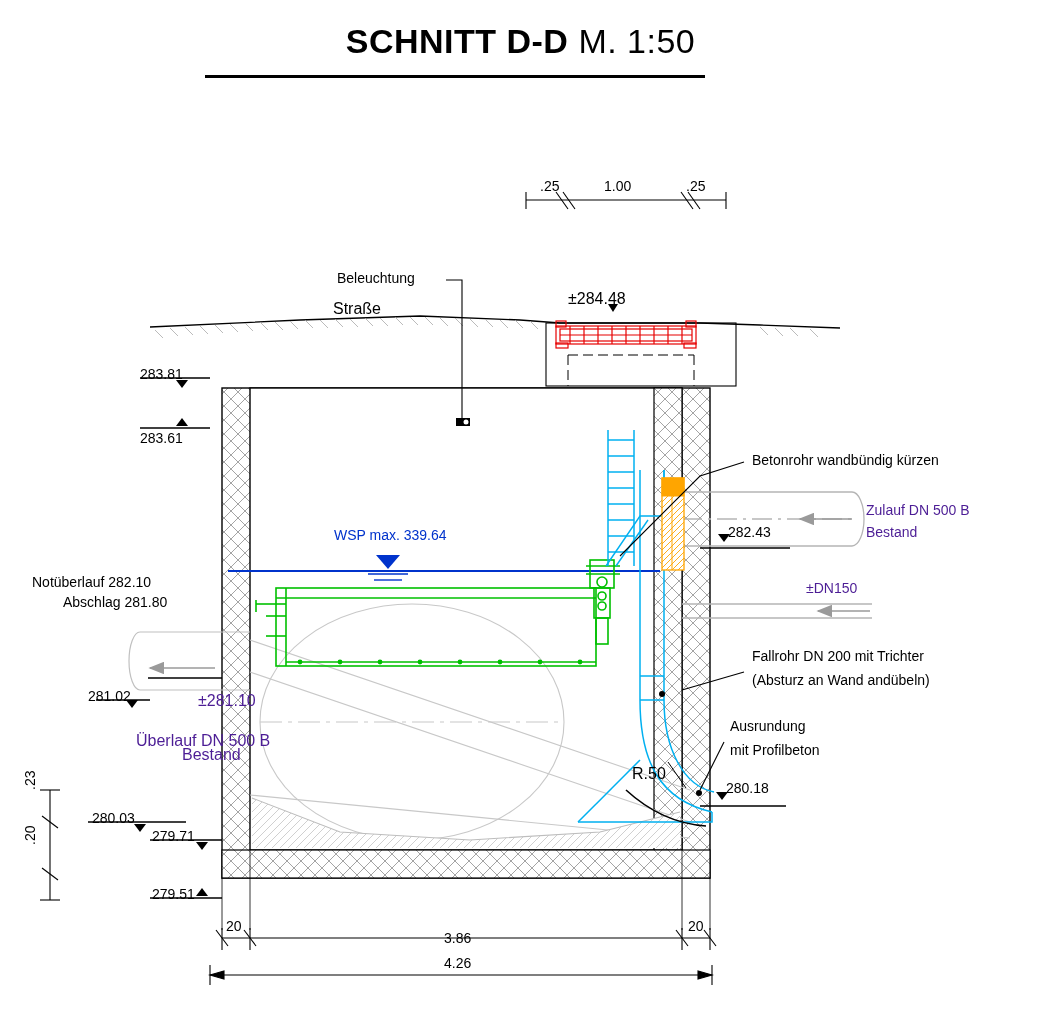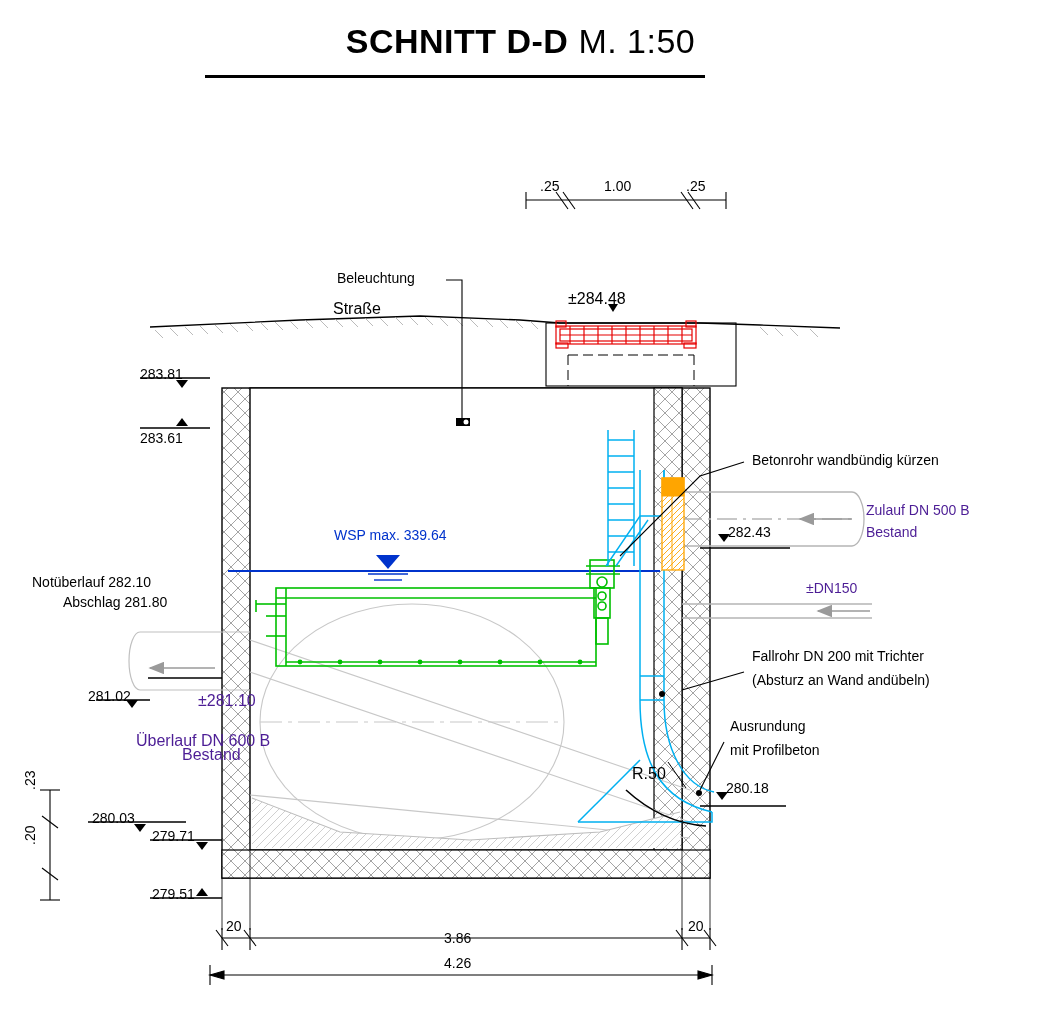--- a/index.html
+++ b/index.html
@@ -345,21 +345,21 @@
   <div class="abs lbl" style="left:752px;top:648px;">Fallrohr DN 200 mit Trichter</div>
   <div class="abs lbl" style="left:752px;top:672px;">(Absturz an Wand andübeln)</div>
 
   <div class="abs lbl" style="left:730px;top:718px;">Ausrundung</div>
   <div class="abs lbl" style="left:730px;top:742px;">mit Profilbeton</div>
   <div class="abs lbl-sm" style="left:632px;top:765px;">R.50</div>
   <div class="abs dim" style="left:726px;top:780px;">280.18</div>
 
   <div class="abs dim" style="left:88px;top:688px;">281.02</div>
   <div class="abs lbl-xs gray" style="left:198px;top:692px;">±281.10</div>
-  <div class="abs lbl-xs gray" style="left:136px;top:732px;">Überlauf DN 600 B</div>
+  <div class="abs lbl-xs gray" style="left:136px;top:732px;">Überlauf DN 500 B</div>
   <div class="abs lbl-xs gray" style="left:182px;top:746px;">Bestand</div>
 
   <div class="abs dim" style="left:92px;top:810px;">280.03</div>
   <div class="abs dim" style="left:152px;top:828px;">279.71</div>
   <div class="abs dim" style="left:152px;top:886px;">279.51</div>
 
   <div class="abs dim" style="left:22px;top:790px;transform:rotate(-90deg);transform-origin:left top;">.23</div>
   <div class="abs dim" style="left:22px;top:845px;transform:rotate(-90deg);transform-origin:left top;">.20</div>
 
   <div class="abs dim" style="left:226px;top:918px;">20</div>

